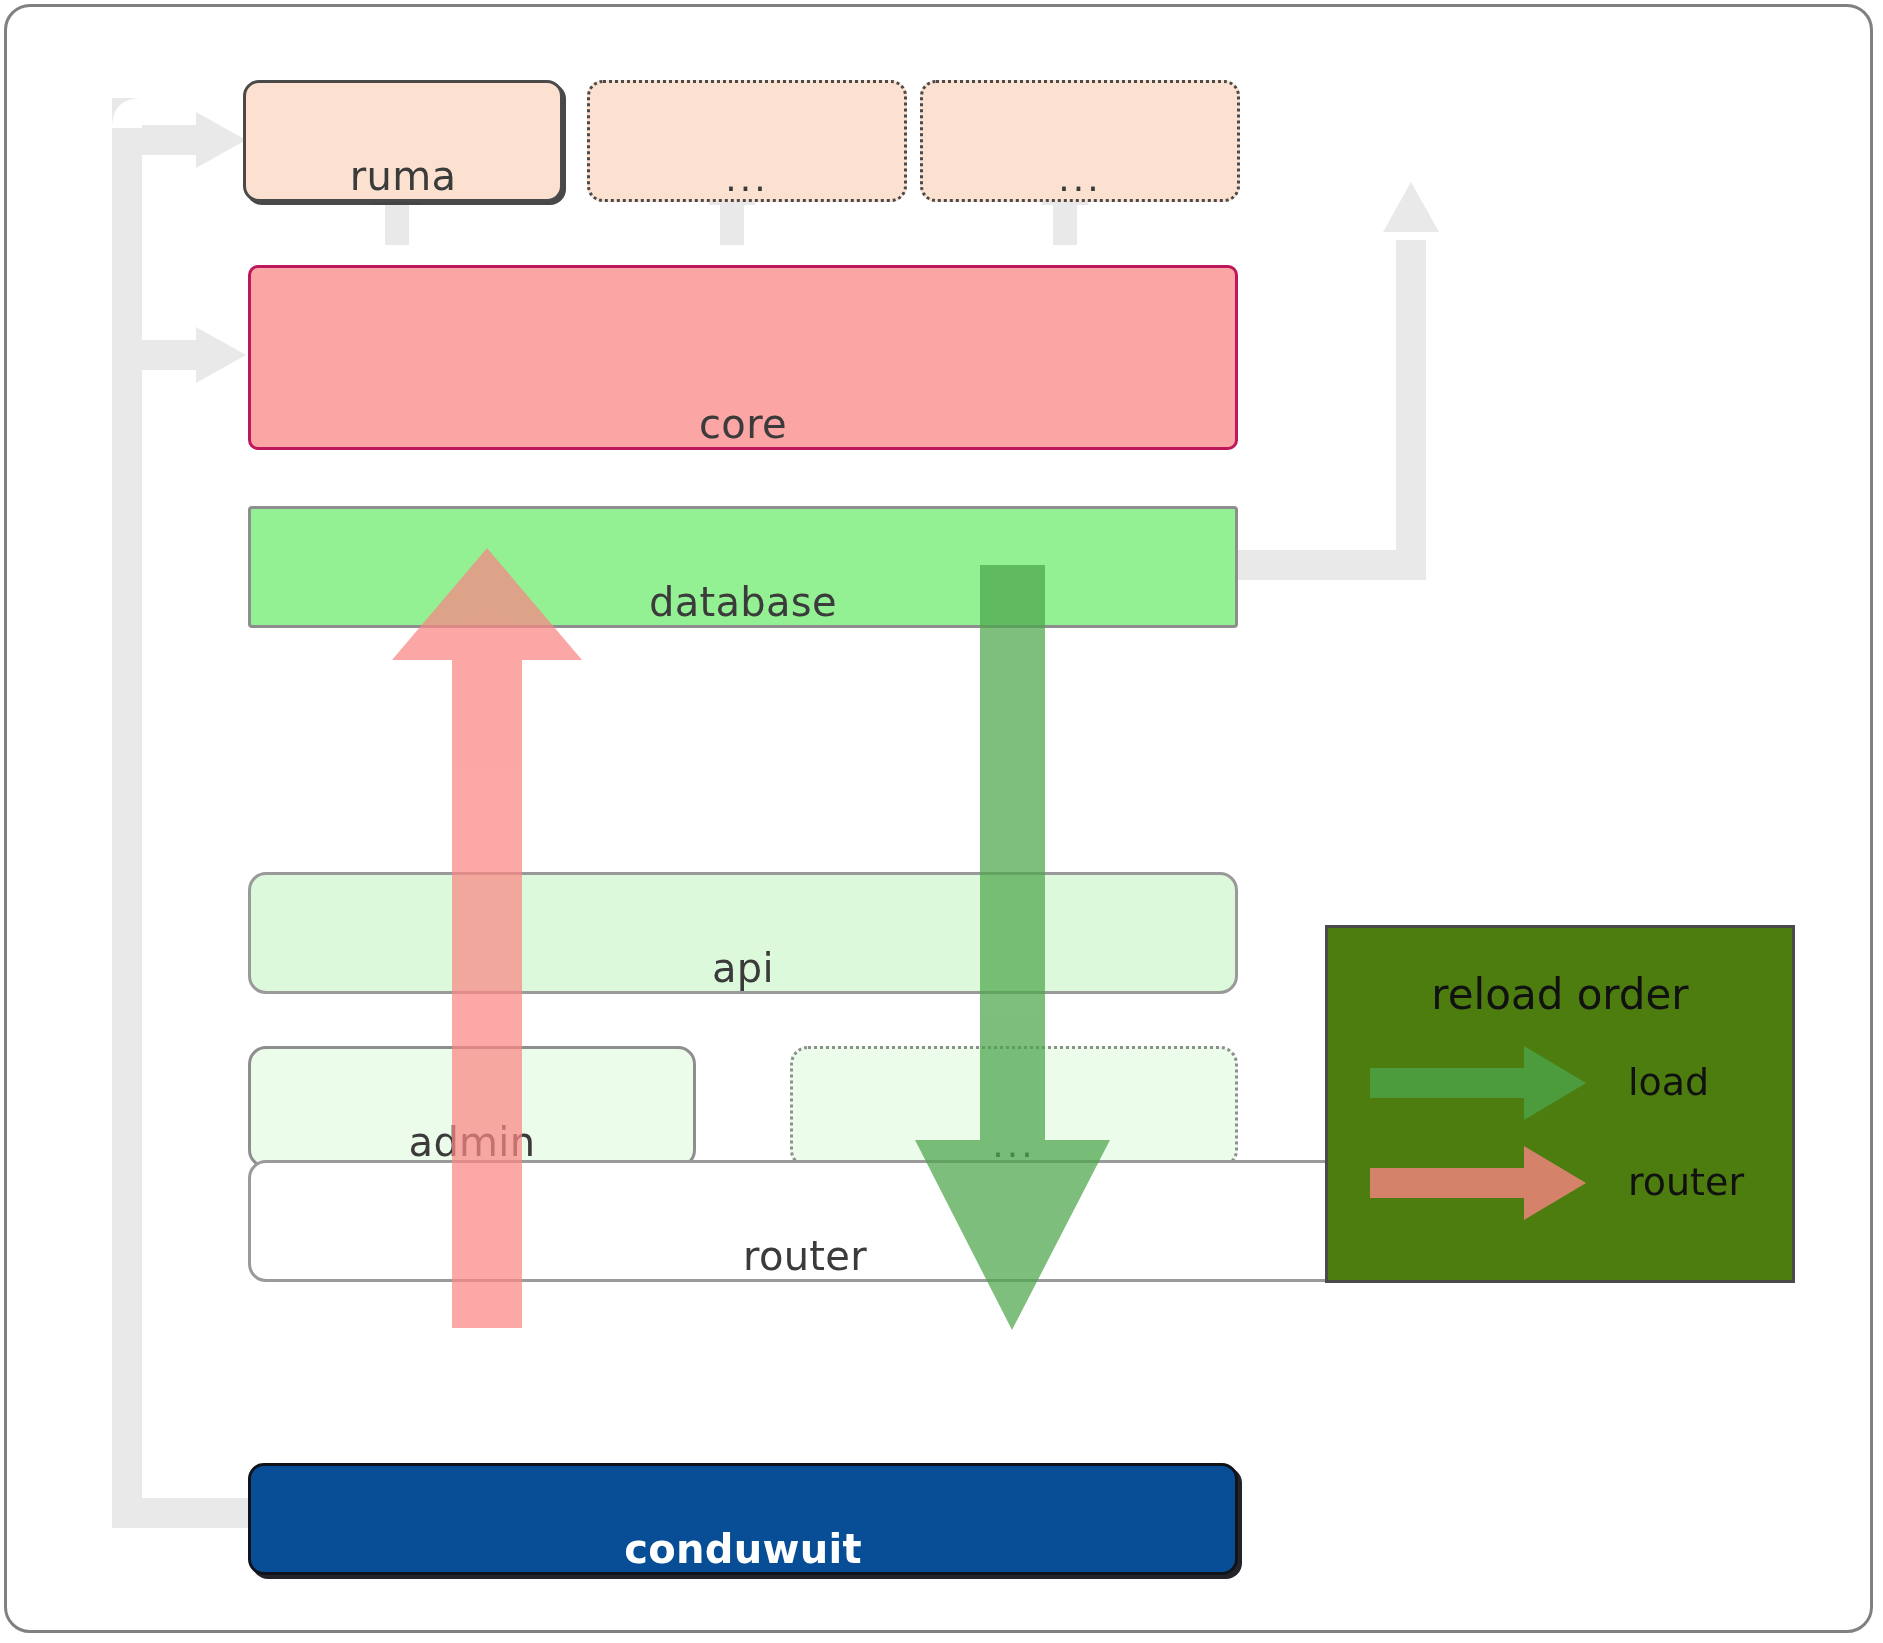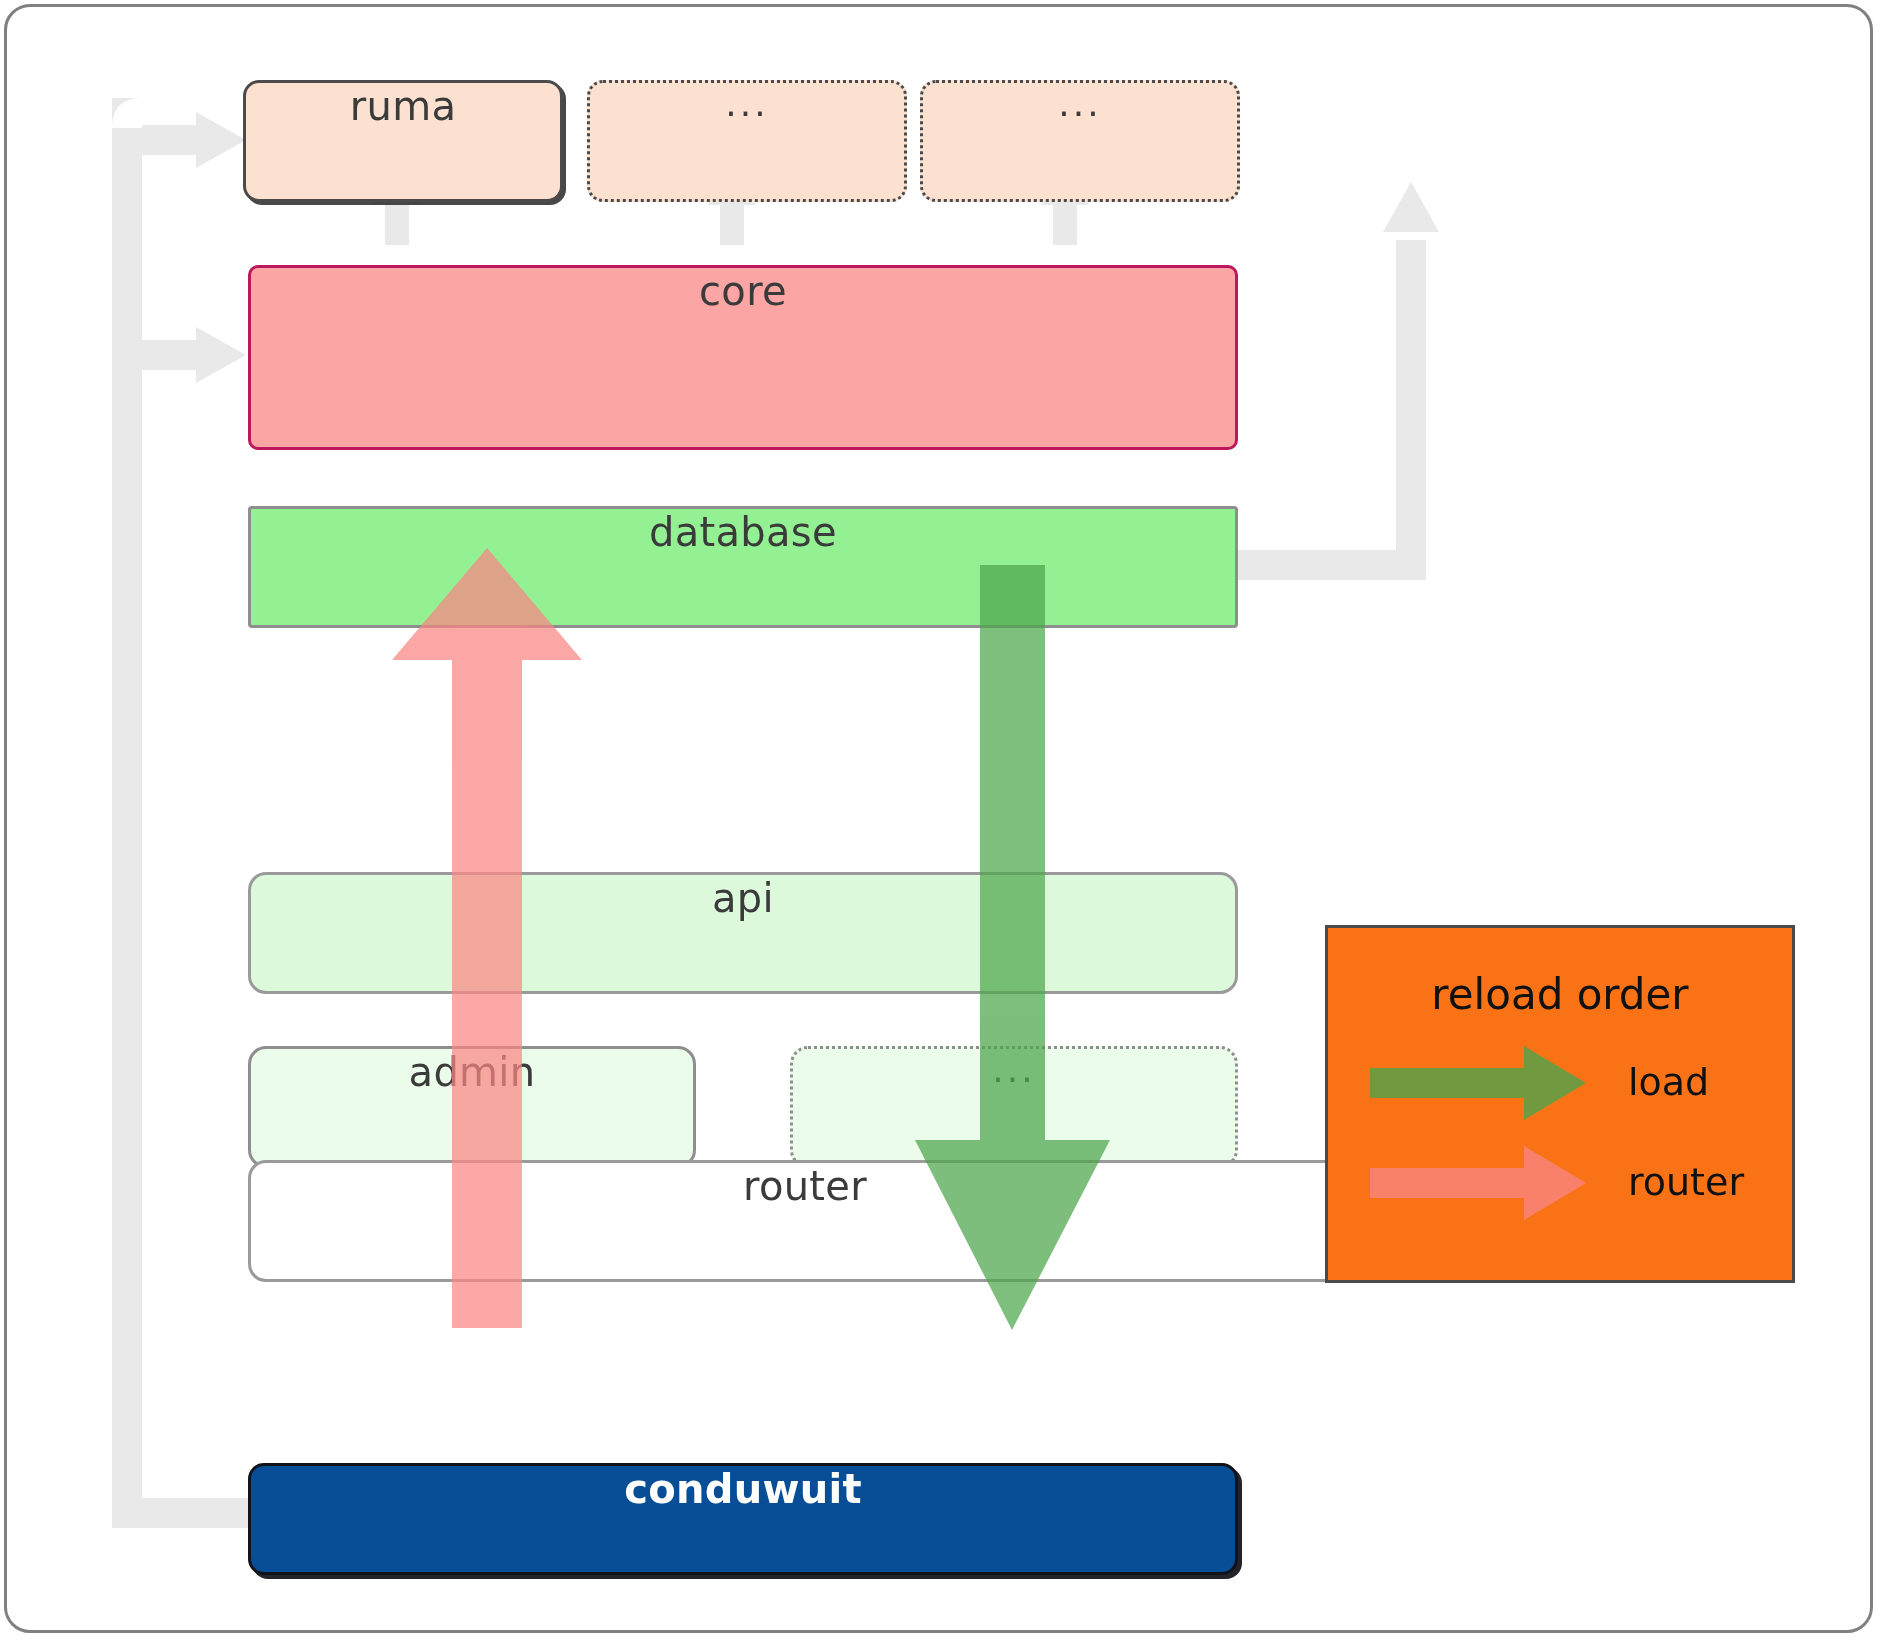--- a/index.html
+++ b/index.html
@@ -28,21 +28,21 @@
     border-radius: 26px;
     box-sizing: border-box;
     pointer-events: none;
   }
 
   
   .node {
     position: absolute;
     box-sizing: border-box;
     display: flex;
-    align-items: flex-start;
+    align-items: flex-end;
     justify-content: center;
     border-radius: 14px;
     font-size: 40px;
     color: #3b3b3b;
     letter-spacing: 0.3px;
   }
   .node.dotted { border-style: dotted; }
 
   
   .crate {
@@ -72,21 +72,21 @@
     color:#ffffff;
     font-weight:bold;
     box-shadow: 4px 4px 0 rgba(10,12,18,0.9);
   }
 
   .dots-label { letter-spacing: 3px; font-size: 36px; color:#3b3b3b; }
 
   
   #legend {
     position: absolute;
-    background: #f97316;
+    background: #4d7c0f;
     border: 3px solid #4a4a4a;
     box-sizing: border-box;
   }
   #legend-title {
     position: absolute;
     left: 0; right: 0; top: 42px;
     text-align: center;
     font-size: 42px;
     color: #111111;
   }

